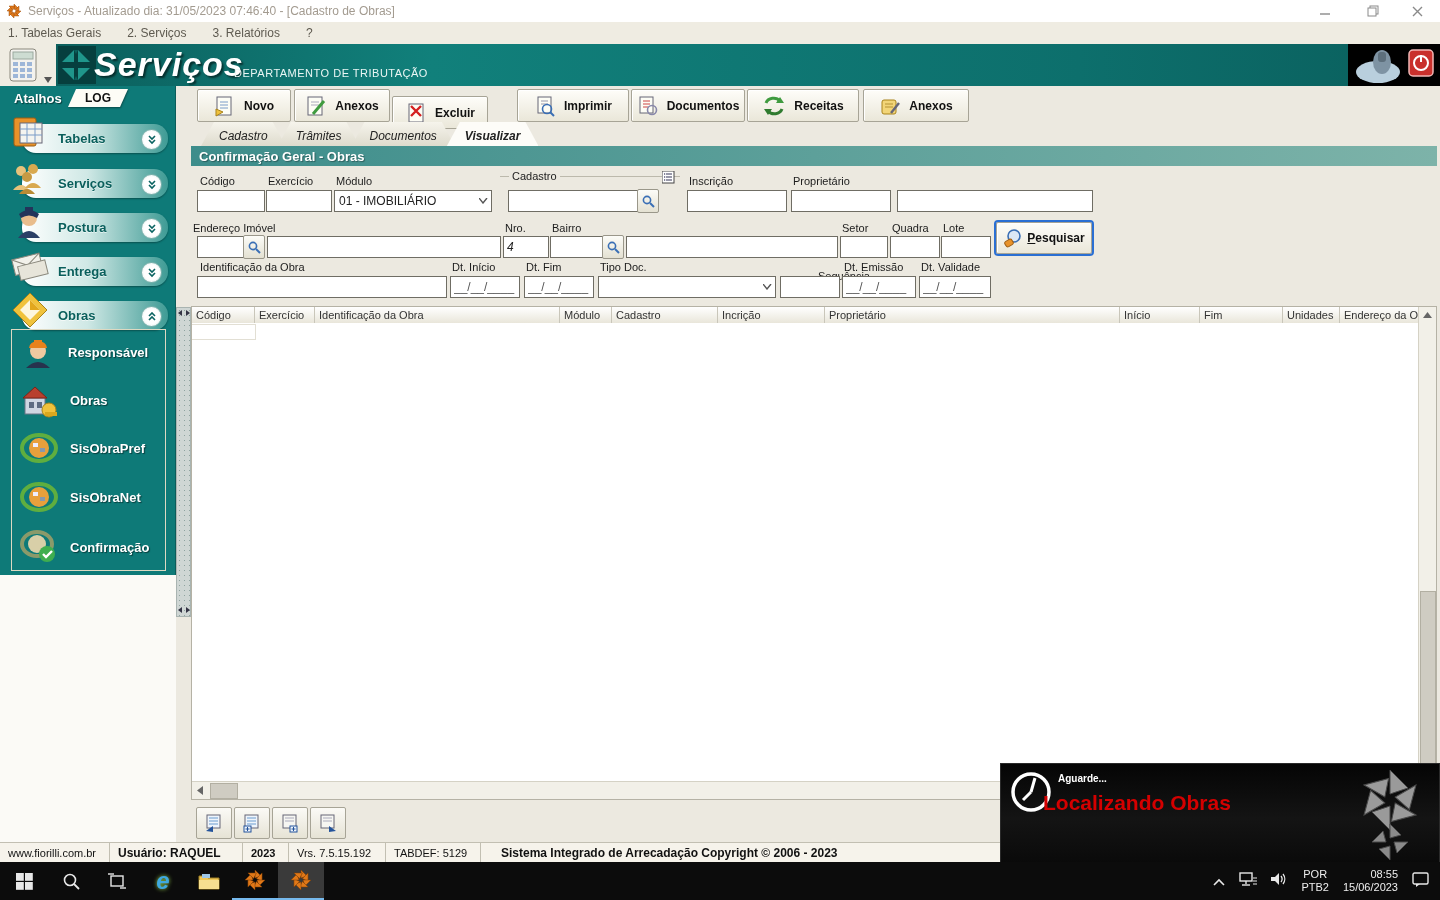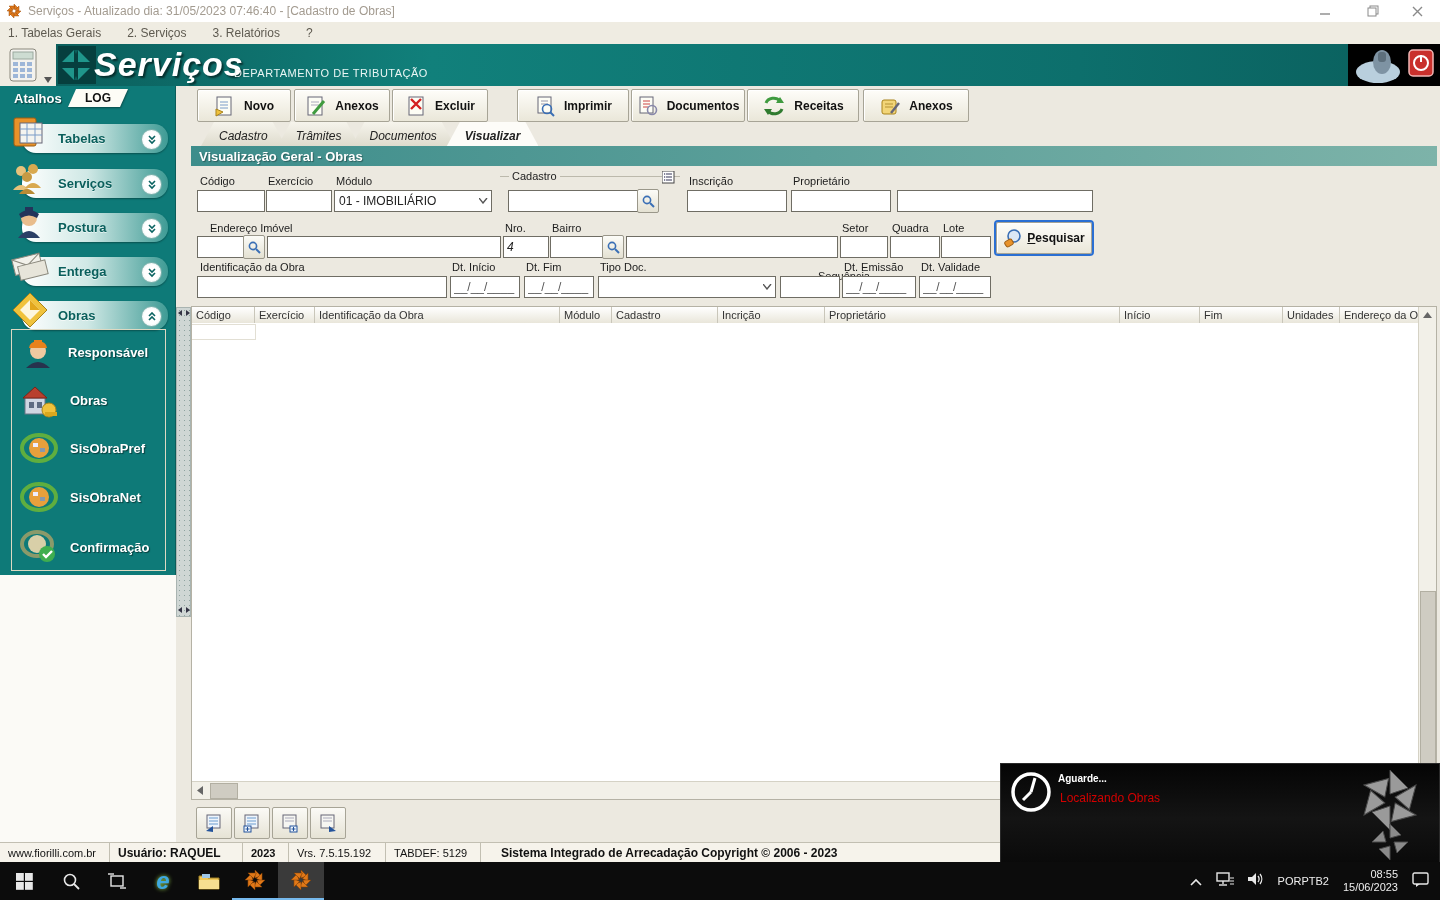--- a/index.html
+++ b/index.html
@@ -292,21 +292,21 @@
       <svg width="22" height="22">
           <rect x="3" y="2" width="14" height="18" fill="#fdfdf5" stroke="#667"></rect>
           <g stroke="#aab">
             <line x1="6" y1="7" x2="14" y2="7"></line>
             <line x1="6" y1="10" x2="14" y2="10"></line>
           </g>
           <line x1="8" y1="19" x2="19" y2="6" stroke="#3f9b3f" stroke-width="3"></line>
         </svg>
       <span>Anexos</span>
     </div>
-    <div class="btn3d" style="left:201px;top:3px;width:94px;height:31px;">
+    <div class="btn3d" style="left:201px;top:10px;width:94px;height:31px;">
       <svg width="22" height="22">
           <rect x="4" y="2" width="14" height="18" fill="#fdfdf5" stroke="#667"></rect>
           <path d="M6 4 L16 14 M16 4 L6 14" stroke="#d42020" stroke-width="2.4"></path>
         </svg>
       <span>Excluir</span>
     </div>
     <div class="btn3d" style="left:326px;top:3px;width:110px;height:31px;text-align:right;">
       <svg width="22" height="22">
           <rect x="4" y="2" width="13" height="16" fill="#fdfdf5" stroke="#667"></rect>
           <g stroke="#99a">
@@ -361,21 +361,21 @@
       </div>
     <div class="tab">
         <span>Documentos</span>
       </div>
     <div class="tab active">
         <span>Visualizar</span>
       </div>
   </div>
 
   <div class="abs" style="left:191px;top:146px;width:1246px;height:20px;background:linear-gradient(90deg,#3d8d8b,#7db3a9);display:flex;align-items:center;">
-    <span style="margin-left:8px;font-size:13px;font-weight:bold;color:#fff;text-shadow:1px 1px 1px rgba(0,0,0,.35);">Visualização Geral - Obras</span>
+    <span style="margin-left:8px;font-size:13px;font-weight:bold;color:#fff;text-shadow:1px 1px 1px rgba(0,0,0,.35);">Confirmação Geral - Obras</span>
   </div>
 
   <div class="abs" style="left:191px;top:166px;width:1249px;height:140px;background:#ece9e0;">
 
     <span class="lbl abs" style="left:9px;top:9px;">Código</span>
     <input class="inp" style="left: 6px; top: 24px; width: 60px;">
     <span class="lbl abs" style="left:77px;top:9px;">Exercício</span>
     <input class="inp" style="left: 75px; top: 24px; width: 58px;">
     <span class="lbl abs" style="left:145px;top:9px;">Módulo</span>
     <div class="selectbox" style="left:143px;top:24px;width:152px;">
@@ -407,21 +407,21 @@
           <circle cx="5" cy="5" r="3.6" fill="none" stroke="#3a6fb5" stroke-width="1.6"></circle>
           <line x1="8" y1="8" x2="12" y2="12" stroke="#3a6fb5" stroke-width="2"></line>
         </svg>
       </div>
     <span class="lbl abs" style="left:498px;top:9px;">Inscrição</span>
     <input class="inp" style="left: 496px; top: 24px; width: 92px;">
     <span class="lbl abs" style="left:602px;top:9px;">Proprietário</span>
     <input class="inp" style="left: 600px; top: 24px; width: 92px;">
     <input class="inp" style="left: 706px; top: 24px; width: 188px;">
 
-    <span class="lbl abs" style="left:19px;top:56px;">Endereço Imóvel</span>
+    <span class="lbl abs" style="left:2px;top:56px;">Endereço Imóvel</span>
     <input class="inp" style="left: 6px; top: 70px; width: 40px;">
     <div class="magbtn" style="left:52px;top:69px;">
         <svg width="13" height="13">
           <circle cx="5" cy="5" r="3.6" fill="none" stroke="#3a6fb5" stroke-width="1.6"></circle>
           <line x1="8" y1="8" x2="12" y2="12" stroke="#3a6fb5" stroke-width="2"></line>
         </svg>
       </div>
     <input class="inp" style="left: 76px; top: 70px; width: 226px;">
     <span class="lbl abs" style="left:314px;top:56px;">Nro.</span>
     <input class="inp" style="left: 312px; top: 70px; width: 38px; font-style: italic;" value="4">
@@ -562,21 +562,21 @@
     <div class="seg" style="flex:1;font-weight:bold;font-size:12px;padding-left:20px;border-right:none;">Sistema Integrado de Arrecadação Copyright © 2006 - 2023</div>
   </div>
 
   <div class="abs" style="left:1000px;top:763px;width:440px;height:101px;background:linear-gradient(#050505,#141414 55%,#0a0a0a);border:1px solid#2a2a2a;box-sizing:border-box;z-index:40;">
     <svg class="abs" style="left:8px;top:6px;" width="44" height="44">
         <circle cx="22" cy="22" r="18" fill="none" stroke="#fff" stroke-width="3.5"></circle>
         <line x1="22" y1="22" x2="26" y2="8" stroke="#fff" stroke-width="3"></line>
         <line x1="22" y1="22" x2="14" y2="30" stroke="#fff" stroke-width="3"></line>
       </svg>
     <span class="abs" style="left:57px;top:9px;font-size:10px;font-weight:bold;color:#fff;">Aguarde...</span>
-    <span class="abs" style="left:59px;top:27px;font-size:12px;font-weight:normal;color:#d40000;">Localizando Obras</span>
+    <span class="abs" style="left:42px;top:27px;font-size:21px;font-weight:bold;color:#d40000;">Localizando Obras</span>
     <svg class="abs" style="left:343px;top:2px;" width="92" height="96">
         <g transform="translate(46,34)" fill="#9a9a9a" stroke="#4a4a4a" stroke-width="1">
           <polygon points="0,-30 0,-6 18,-12"></polygon>
           <polygon points="0,-30 0,-6 18,-12" transform="rotate(60)"></polygon>
           <polygon points="0,-30 0,-6 18,-12" transform="rotate(120)"></polygon>
           <polygon points="0,-30 0,-6 18,-12" transform="rotate(180)"></polygon>
           <polygon points="0,-30 0,-6 18,-12" transform="rotate(240)"></polygon>
           <polygon points="0,-30 0,-6 18,-12" transform="rotate(300)"></polygon>
         </g>
         <g transform="translate(46,76)" fill="#8a8a8a" stroke="#4a4a4a" stroke-width="1">
@@ -661,21 +661,21 @@
       <span><svg width="18" height="14">
             <rect x="1" y="1" width="12" height="8" fill="none" stroke="#e8e8e8" stroke-width="1.4"></rect>
             <line x1="7" y1="9" x2="7" y2="12" stroke="#e8e8e8" stroke-width="1.4"></line>
             <line x1="3" y1="13" x2="11" y2="13" stroke="#e8e8e8" stroke-width="1.4"></line>
             <path d="M14 6 h4 M14 9 h4 M14 12 h4" stroke="#e8e8e8"></path>
           </svg></span>
       <span><svg width="16" height="14">
             <polygon points="0,5 4,5 8,1 8,13 4,9 0,9" fill="#e8e8e8"></polygon>
             <path d="M10 4 a5 5 0 0 1 0 6 M12 2 a8 8 0 0 1 0 10" fill="none" stroke="#e8e8e8" stroke-width="1.3"></path>
           </svg></span>
-      <div style="display:flex;flex-direction:row;align-items:center;line-height:13px;">
+      <div style="display:flex;flex-direction:column;align-items:center;line-height:13px;">
         <span style="font-size:11px;color:#eee;">POR</span>
         <span style="font-size:11px;color:#eee;">PTB2</span>
       </div>
       <div style="display:flex;flex-direction:column;align-items:flex-end;line-height:13px;">
         <span style="font-size:11px;color:#eee;">08:55</span>
         <span style="font-size:11px;color:#eee;">15/06/2023</span>
       </div>
       <span><svg width="18" height="15">
             <rect x="1" y="1" width="15" height="11" rx="1.5" fill="none" stroke="#e8e8e8" stroke-width="1.4"></rect>
             <path d="M4 12 L4 15 L8 12" fill="#e8e8e8"></path>

